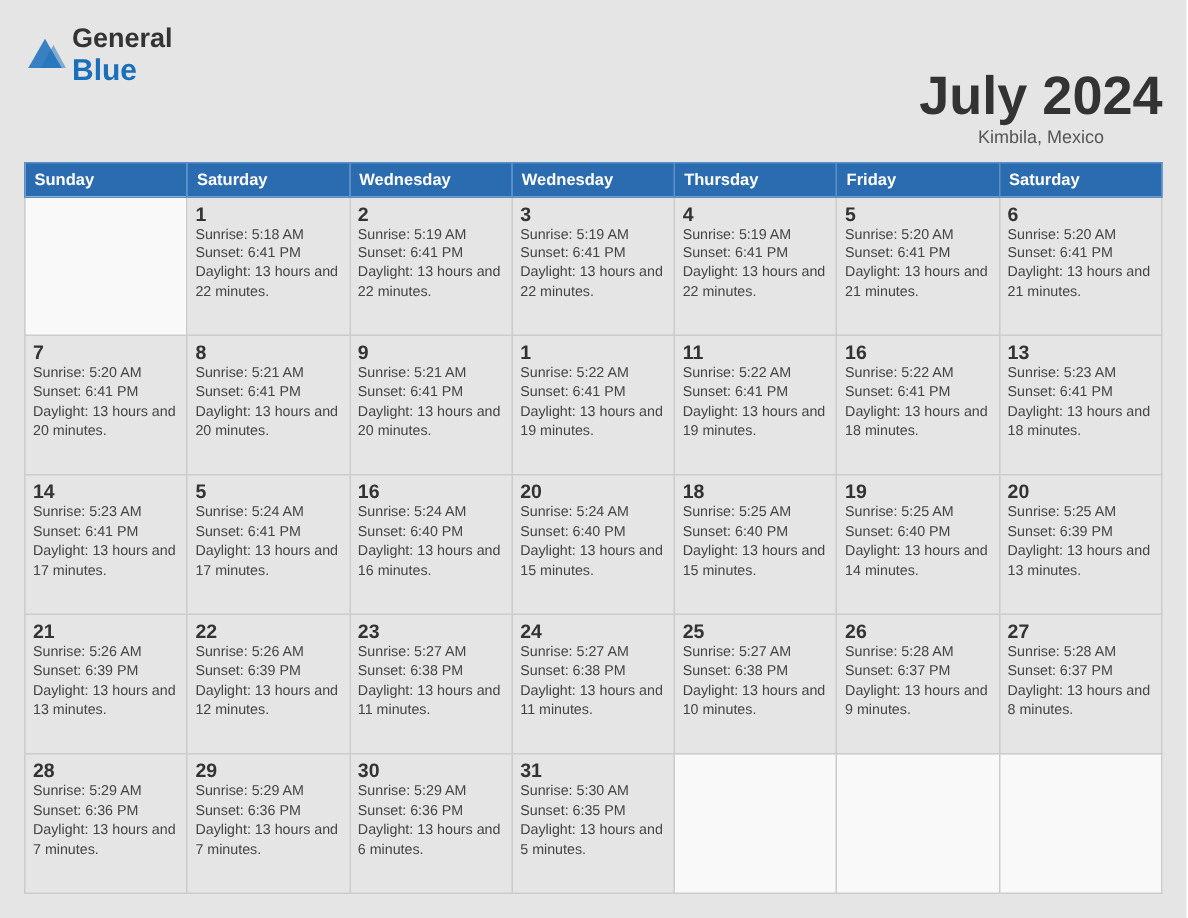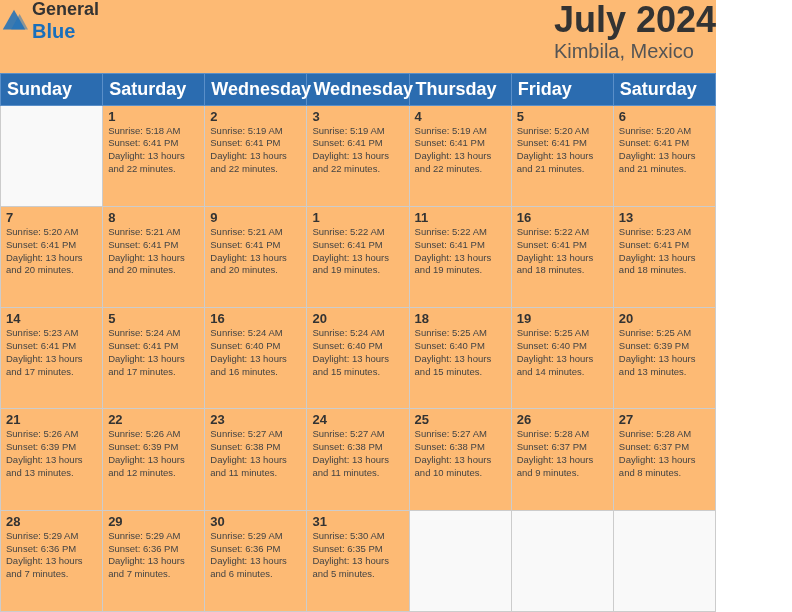--- a/index.html
+++ b/index.html
@@ -4,23 +4,24 @@
   <style>
     * { margin: 0; padding: 0; box-sizing: border-box; }
     body {
       font-family: Arial, sans-serif;
       background: #fff;
       width: 792px;
       height: 612px;
       overflow: hidden;
     }
     .page {
-      width: 716px;
+      width: 791px;
       height: 612px;
-      background: #fdba74;
+      background: #e5e5e5;
+      padding: 16px;
       display: flex;
       flex-direction: column;
     }
     .header {
       display: flex;
       justify-content: space-between;
       align-items: flex-start;
       margin-bottom: 10px;
     }
     .logo {
@@ -41,45 +42,46 @@
       font-size: 20px;
       font-weight: bold;
       color: #1a6fbb;
     }
     .logo-icon {
       width: 28px;
       height: 28px;
       margin-right: 4px;
     }
     .title-block {
-      text-align: left;
+      text-align: center;
+      margin-top: 28px;
     }
     .main-title {
       font-size: 36px;
       font-weight: bold;
       color: #333;
       line-height: 1.1;
     }
     .subtitle {
-      font-size: 20px;
+      font-size: 12px;
       color: #555;
     }
     .calendar {
       flex: 1;
       border: 1px solid #ccc;
       border-collapse: collapse;
       width: 100%;
       table-layout: fixed;
     }
     .calendar th {
       background: #2b6cb0;
       color: #fff;
       text-align: left;
       padding: 5px 6px;
-      font-size: 18px;
+      font-size: 11px;
       border: 1px solid #5a8fc9;
     }
     .calendar td {
       border: 1px solid #ccc;
       vertical-align: top;
       padding: 3px 5px;
       font-size: 10px;
       color: #333;
       height: 78px;
     }

